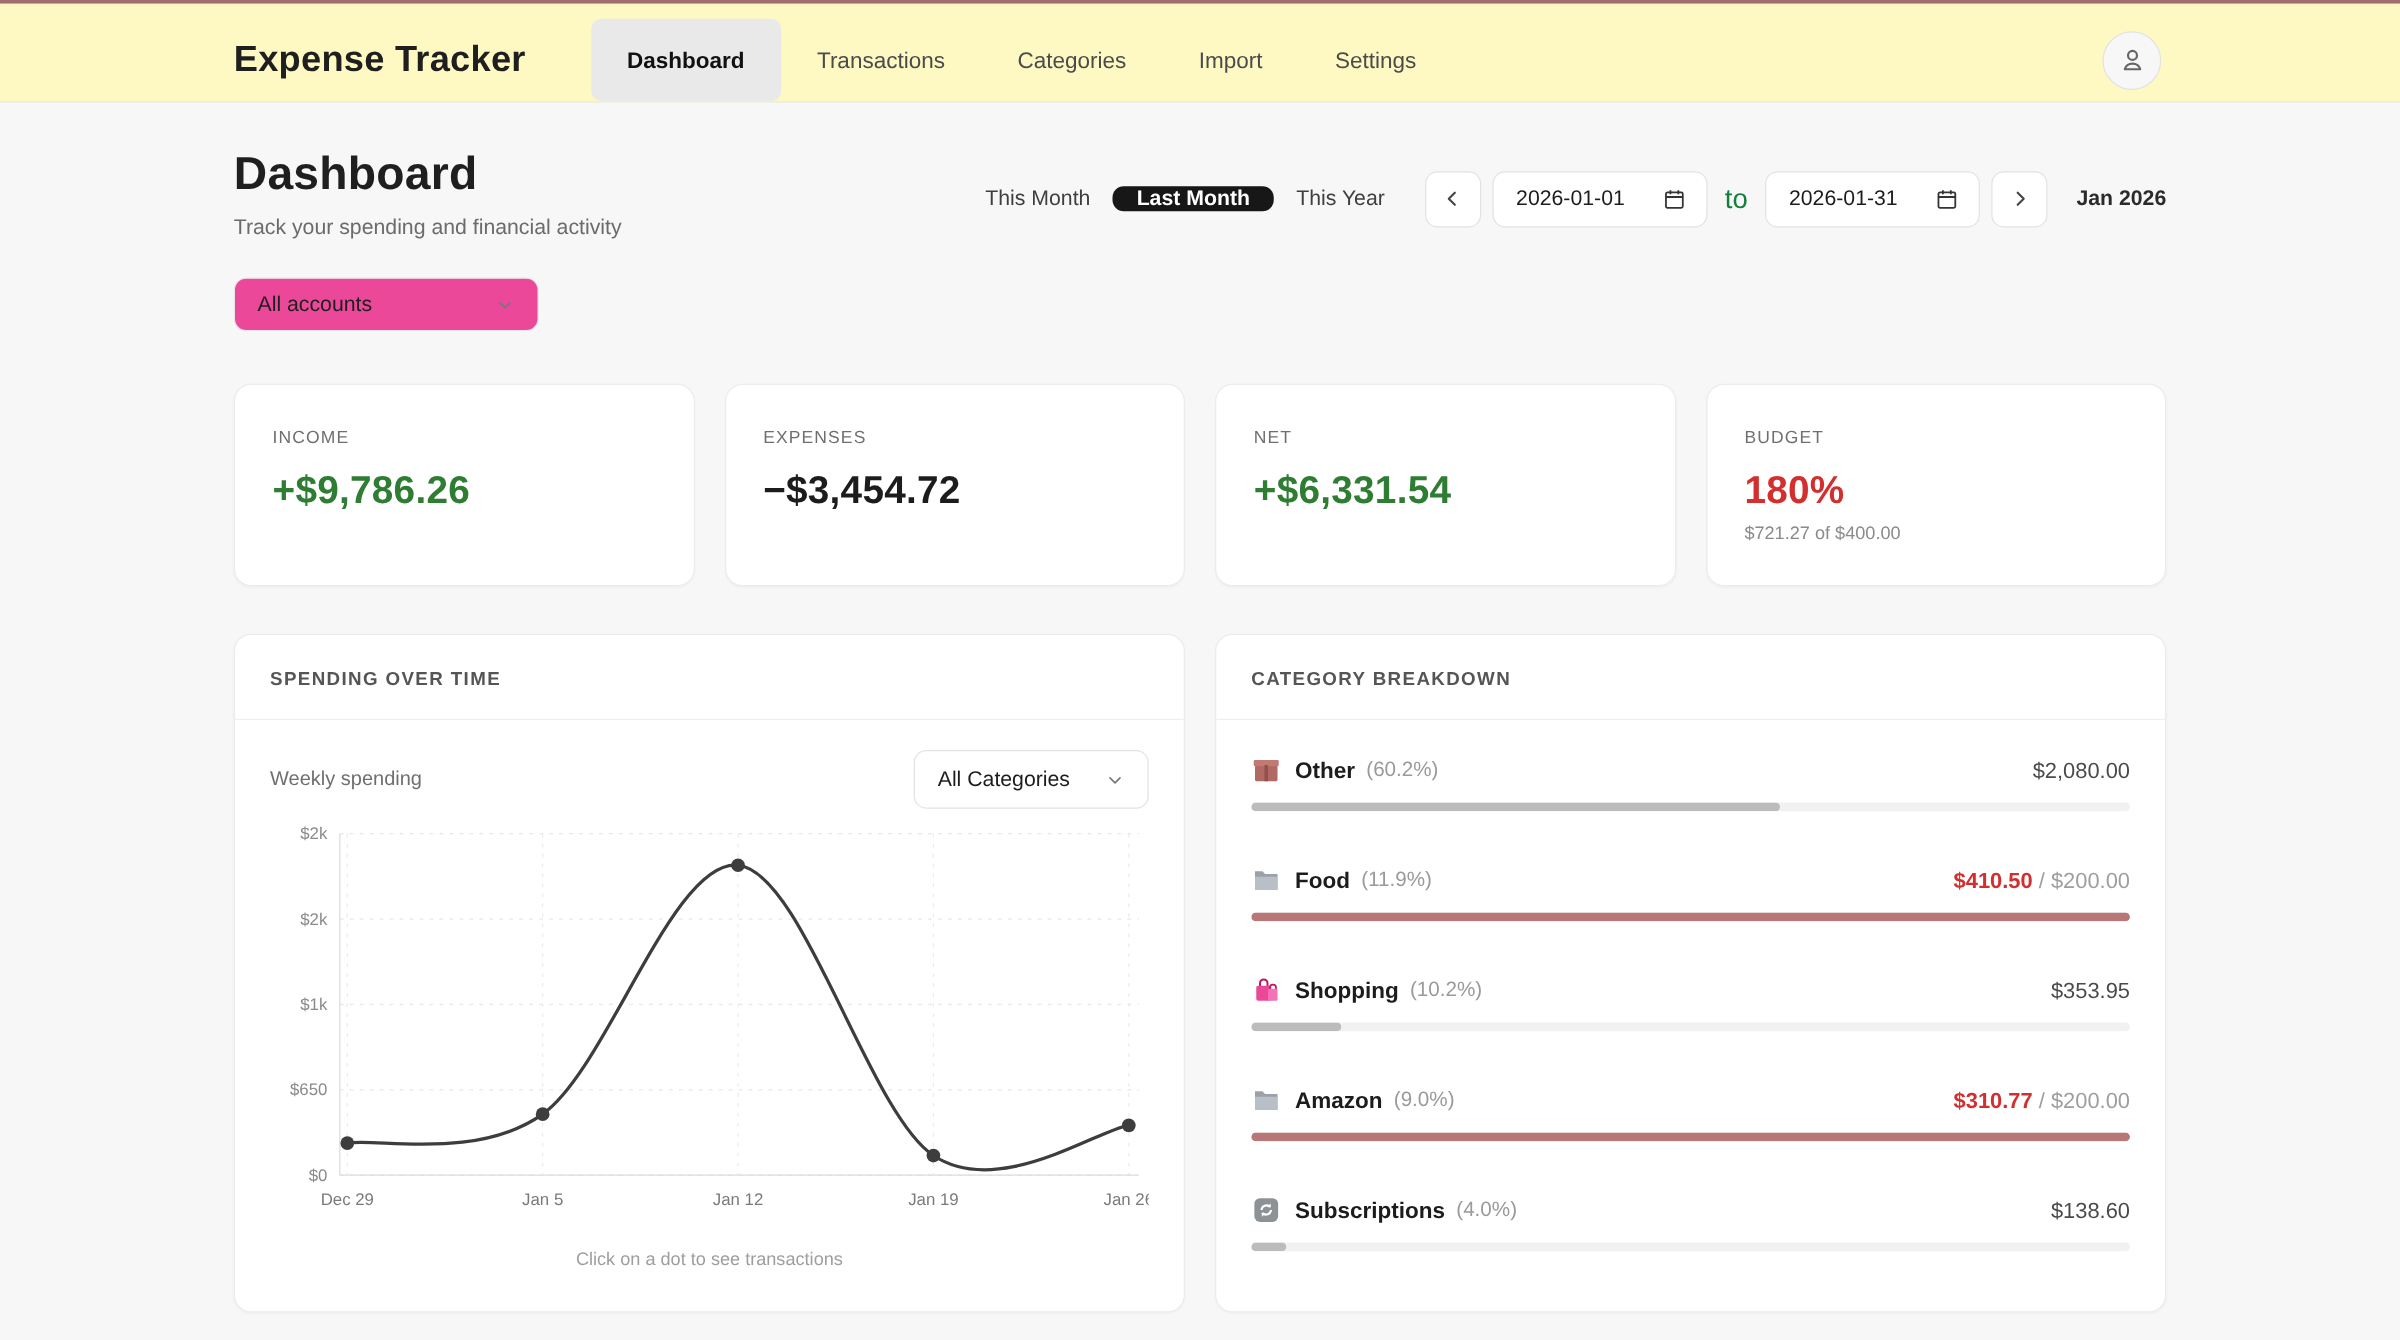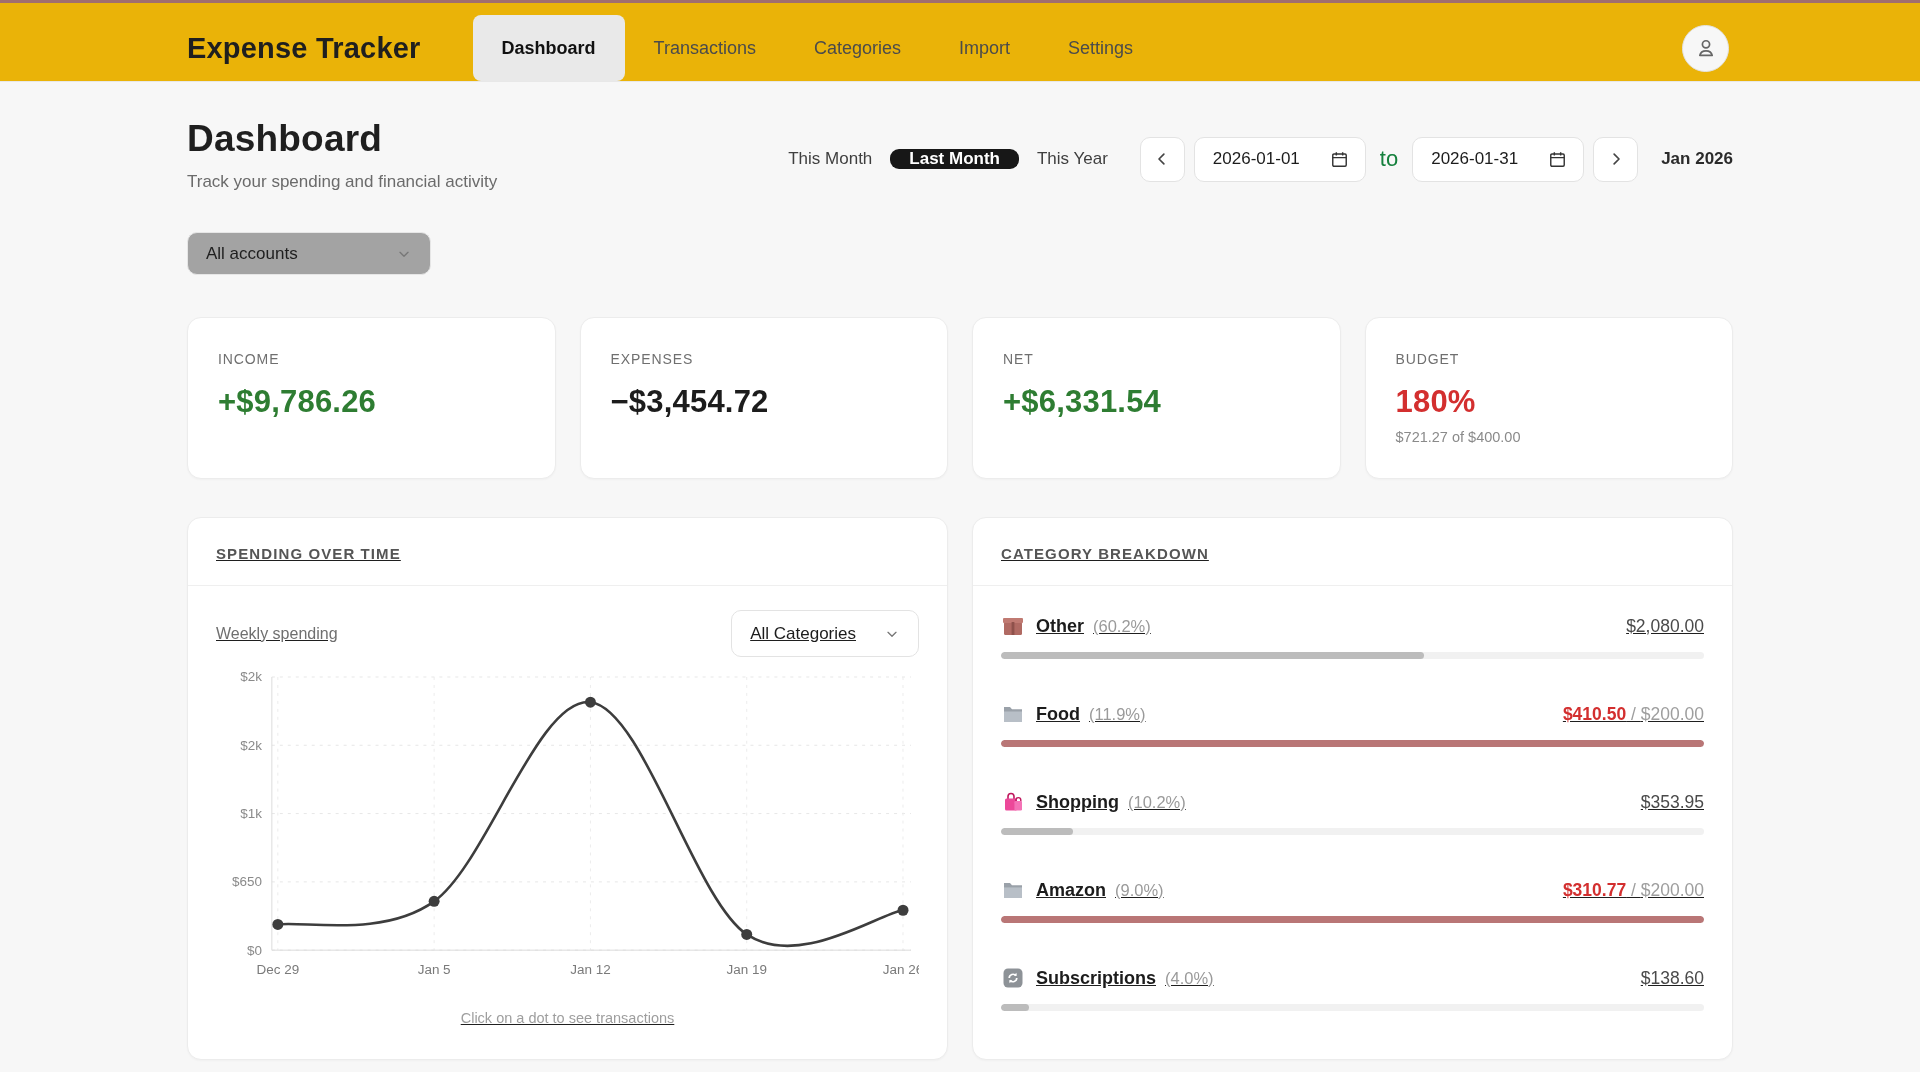--- a/index.html
+++ b/index.html
@@ -8,21 +8,21 @@
     width:1920px; height:1072px; overflow:hidden;
     background:#f7f7f7; color:#1f1f1f;
     font-family:"Liberation Sans","DejaVu Sans",sans-serif;
   }
   button { font-family:inherit; }
 
   .top-accent { height:3px; background:#a06e6e; }
 
   
   .navbar {
-    height:79px; background:#eab308; border-bottom:1px solid #e8e8e8;
+    height:79px; background:#fef9c3; border-bottom:1px solid #e8e8e8;
     display:flex; align-items:stretch; padding:12px 191px 0 187px;
   }
   .brand { align-self:center; font-size:29px; font-weight:700; letter-spacing:.2px; }
   .nav-tabs { display:flex; align-items:stretch; margin-left:52px; }
   .nav-tab {
     border:none; background:transparent; cursor:pointer;
     font-size:18px; color:#4b4b4b; padding:0 29px;
   }
   .nav-tab.active { background:#e9e9e9; color:#111; font-weight:700; border-radius:8px; }
   .avatar-btn {
@@ -52,41 +52,41 @@
   .date-field {
     display:flex; align-items:center; gap:30px; cursor:pointer;
     border:1px solid #e3e3e3; background:#fff; border-radius:10px;
     height:45px; padding:0 16px 0 18px; font-size:17px; color:#1c1c1c;
   }
   .to-label { color:#15803d; font-size:22px; margin:12px 5px; }
   .period-label { font-size:17px; font-weight:600; color:#2b2b2b; margin-left:14px; white-space:nowrap; }
 
   
   .account-select {
-    margin-top:40px; width:244px; height:43px;
+    margin-top:30px; width:244px; height:43px;
     display:flex; align-items:center; justify-content:space-between;
-    background:#a3a3a3; border:1px solid #e6e6e6; border-radius:10px;
+    background:#ec4899; border:1px solid #e6e6e6; border-radius:10px;
     padding:0 18px; font-size:17px; cursor:pointer;
   }
 
   
   .stats-row { display:grid; grid-template-columns:repeat(4,1fr); gap:24px; margin-top:42px; }
   .stat-card {
     background:#fff; border:1px solid #ececec; border-radius:14px;
     padding:33px 30px; box-shadow:0 1px 2px rgba(0,0,0,.03); min-height:147px;
   }
   .stat-label { font-size:14px; color:#6f6f6f; letter-spacing:.9px; font-weight:500; }
   .stat-value { font-size:31px; font-weight:700; margin-top:17px; letter-spacing:.2px; }
   .stat-value.green { color:#2e7d32; }
   .stat-value.dark  { color:#1c1c1c; }
   .stat-value.red   { color:#d32f2f; }
   .stat-sub { font-size:14.5px; color:#8a8a8a; margin-top:9px; }
 
   
-  .panels-row { display:grid; grid-template-columns:1fr 1fr; gap:24px; margin-top:38px;text-decoration:underline; }
+  .panels-row { display:grid; grid-template-columns:1fr 1fr; gap:24px; margin-top:38px; }
   .panel {
     background:#fff; border:1px solid #ececec; border-radius:14px;
     box-shadow:0 1px 2px rgba(0,0,0,.03); height:543px; overflow:hidden;
   }
   .panel-head {
     padding:27px 28px 23px; border-bottom:1px solid #efefef;
     font-size:15px; letter-spacing:1.1px; color:#555; font-weight:600;
   }
   .panel-body { padding:24px 28px 0; }
 

